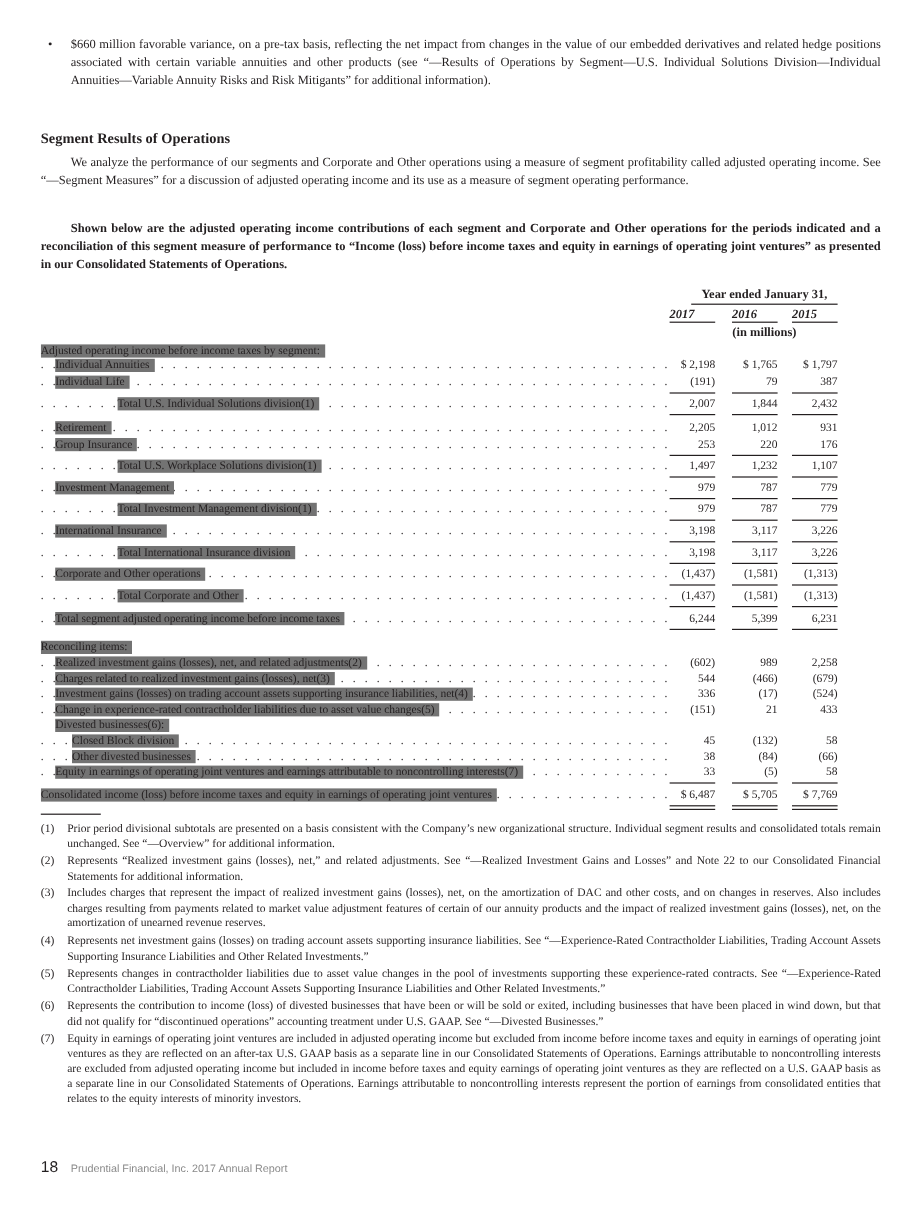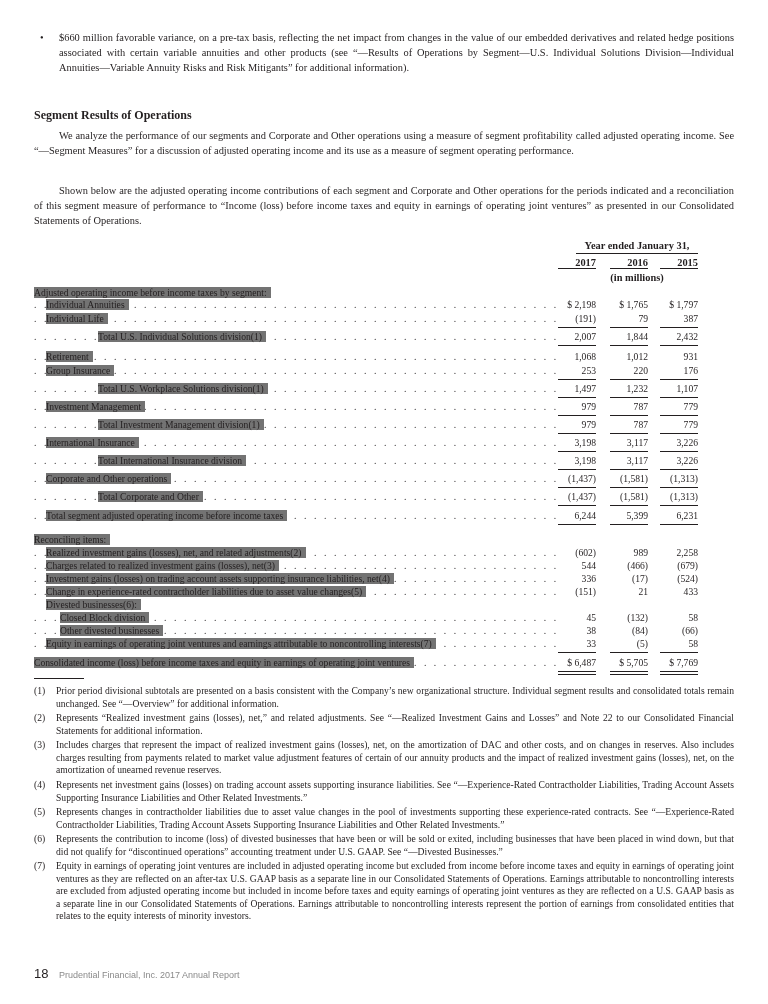--- a/index.html
+++ b/index.html
@@ -8,27 +8,27 @@
   .page { position:absolute; left:0; top:0; width:768px; height:1004px; }
 
   .bullet { position:absolute; left:34px; top:30px; width:700px; font-size:10.4px; line-height:15px;
             text-align:justify; padding-left:25px; box-sizing:border-box; }
   .bullet .dot { position:absolute; left:6px; top:0; }
 
   .h-section { position:absolute; left:34px; top:108px; font-size:12px; font-weight:bold; }
   .para { position:absolute; left:34px; width:700px; font-size:10.4px; line-height:15px; text-align:justify;
           text-indent:25px; }
   .p1 { top:128px; }
-  .p2 { top:183px; }
+  .p2 { top:183px;font-weight:bold; }
 
   
   .thead { position:absolute; top:240px; font-size:10.4px; font-weight:bold; }
   .th-year { left:576px; width:122px; text-align:center; border-bottom:1px solid #231f20; padding-bottom:2px; }
-  .th-col { position:absolute; top:257px; font-size:10.4px; font-weight:bold; width:38px; text-align:right;
-            border-bottom:1px solid #231f20; }
+  .th-col { position:absolute; top:257px; font-size:10.4px; font-weight:bold; width:38px; text-align:left;
+            border-bottom:1px solid #231f20;font-style:italic; }
   .th-units { position:absolute; top:272px; left:576px; width:122px; text-align:center; font-size:10.4px; font-weight:bold; }
 
   .row { position:absolute; left:34px; width:665px; height:13px; font-size:9.6px; line-height:13px; }
   .row .lbl { position:absolute; left:0; top:0; white-space:nowrap; overflow:hidden; width:528px; }
   .row .lbl span.t { background:#737373; padding-right:4px; }
   .row .dots { position:absolute; top:0; left:0; width:524px; overflow:hidden; white-space:nowrap; color:#231f20; letter-spacing:2.6px; }
   .row .v { position:absolute; top:0; width:38px; text-align:right; }
   .v1 { left:524px; } .v2 { left:576px; } .v3 { left:626px; }
   .ind1 { padding-left:12px; }
   .ind2 { padding-left:64px; }
@@ -95,21 +95,21 @@
     <div class="v v2">1,844</div>
     <div class="v v3">2,432</div>
   </div>
   <div class="uline" style="left:558px;top:345px;"></div>
   <div class="uline" style="left:610px;top:345px;"></div>
   <div class="uline" style="left:660px;top:345px;"></div>
 
   <div class="row" style="top:350px;">
     <div class="dots">. . . . . . . . . . . . . . . . . . . . . . . . . . . . . . . . . . . . . . . . . . . . . . . . . . . . . . . . . . . . . . . . . . . . . . . . . . . . . . . . . . . . . . . . . . . . . . . . . . . . . . . . . . . . . .</div>
     <div class="lbl ind1"><span class="t">Retirement</span></div>
-    <div class="v v1">1,068</div>
+    <div class="v v1">2,205</div>
     <div class="v v2">1,012</div>
     <div class="v v3">931</div>
   </div>
 
   <div class="row" style="top:364px;">
     <div class="dots">. . . . . . . . . . . . . . . . . . . . . . . . . . . . . . . . . . . . . . . . . . . . . . . . . . . . . . . . . . . . . . . . . . . . . . . . . . . . . . . . . . . . . . . . . . . . . . . . . . . . . . . . . . . . . .</div>
     <div class="lbl ind1"><span class="t">Group Insurance</span></div>
     <div class="v v1">253</div>
     <div class="v v2">220</div>
     <div class="v v3">176</div>

